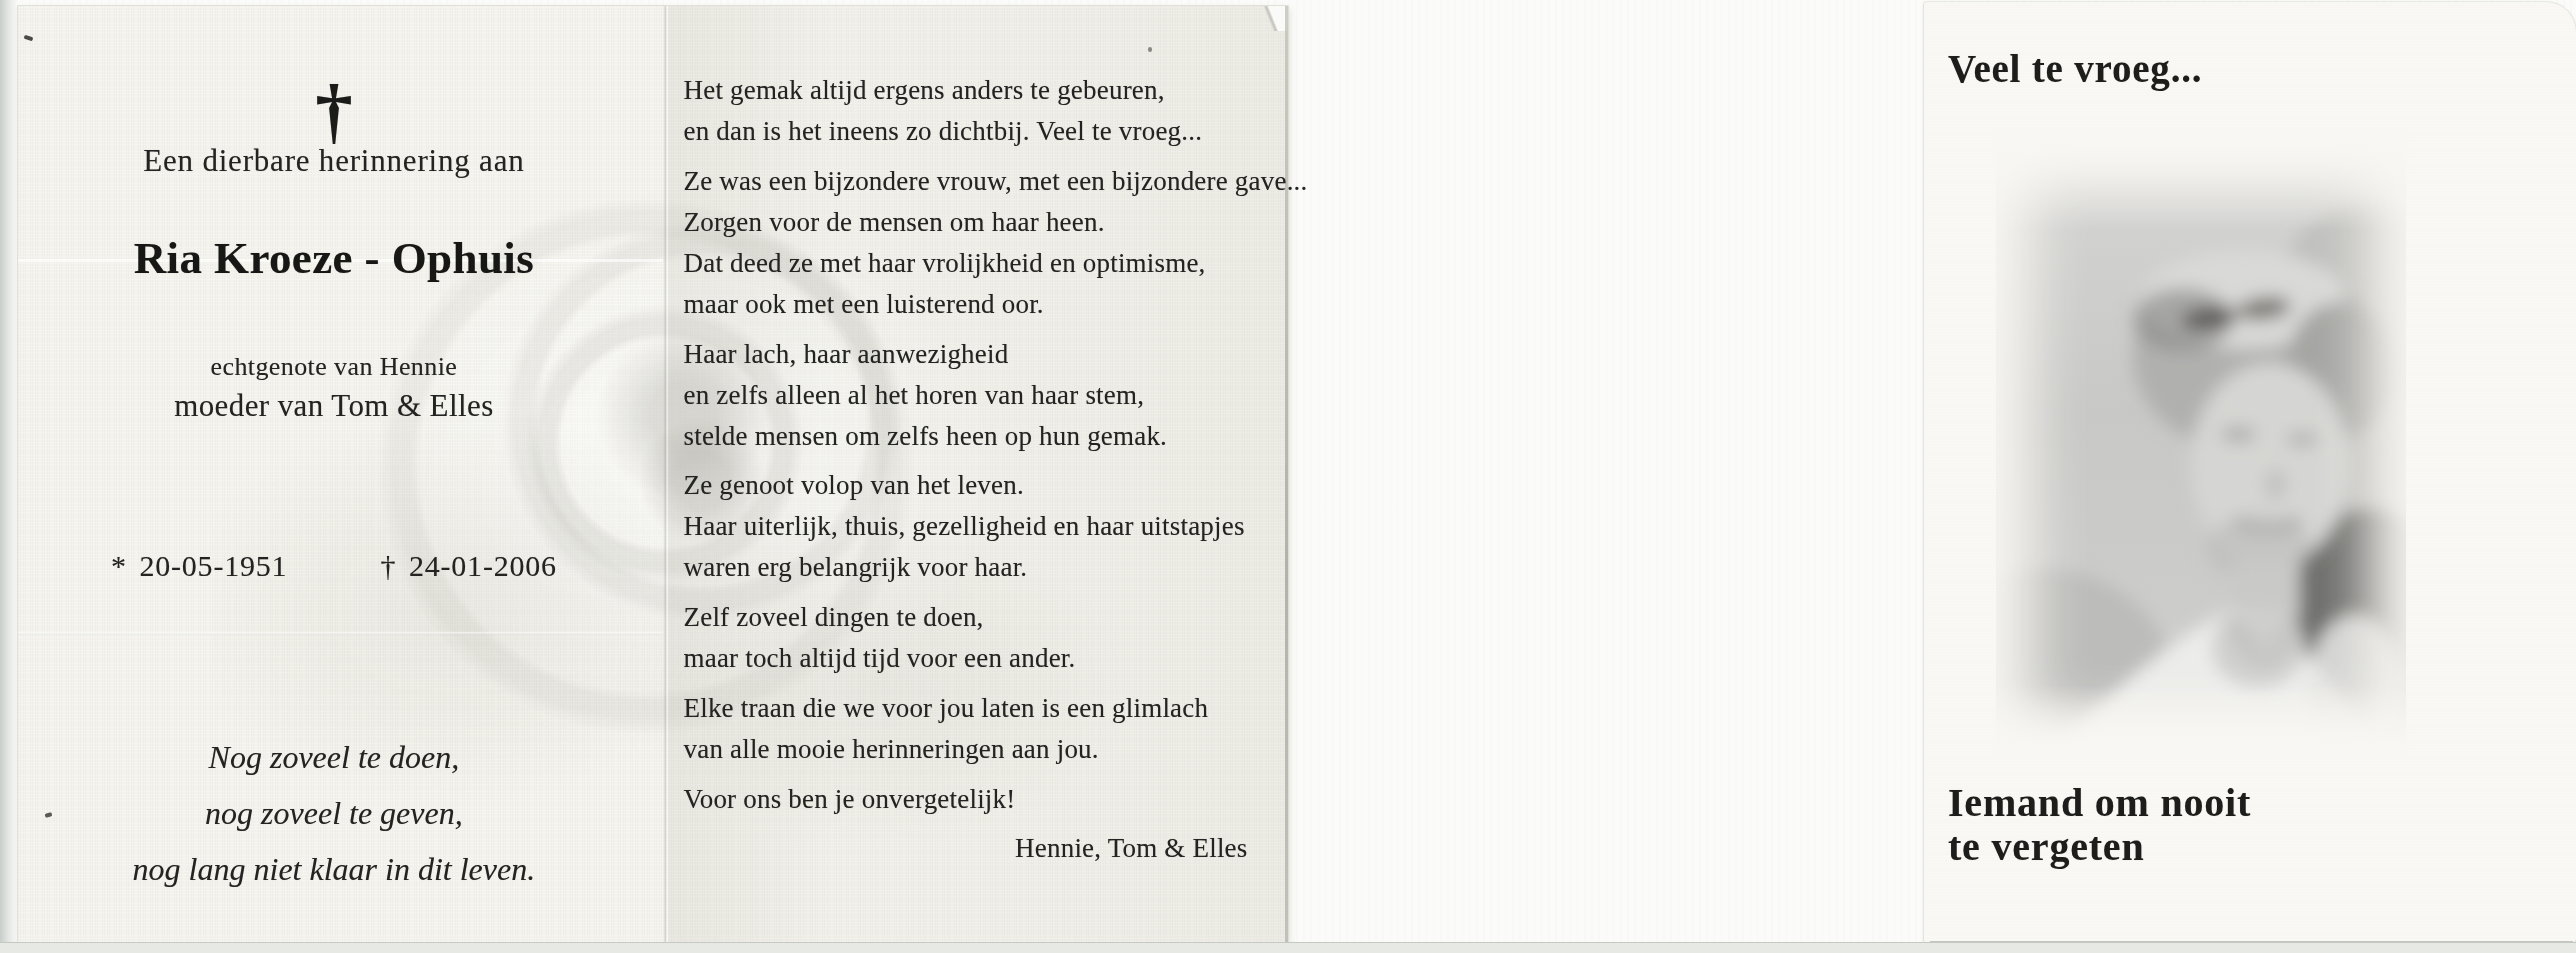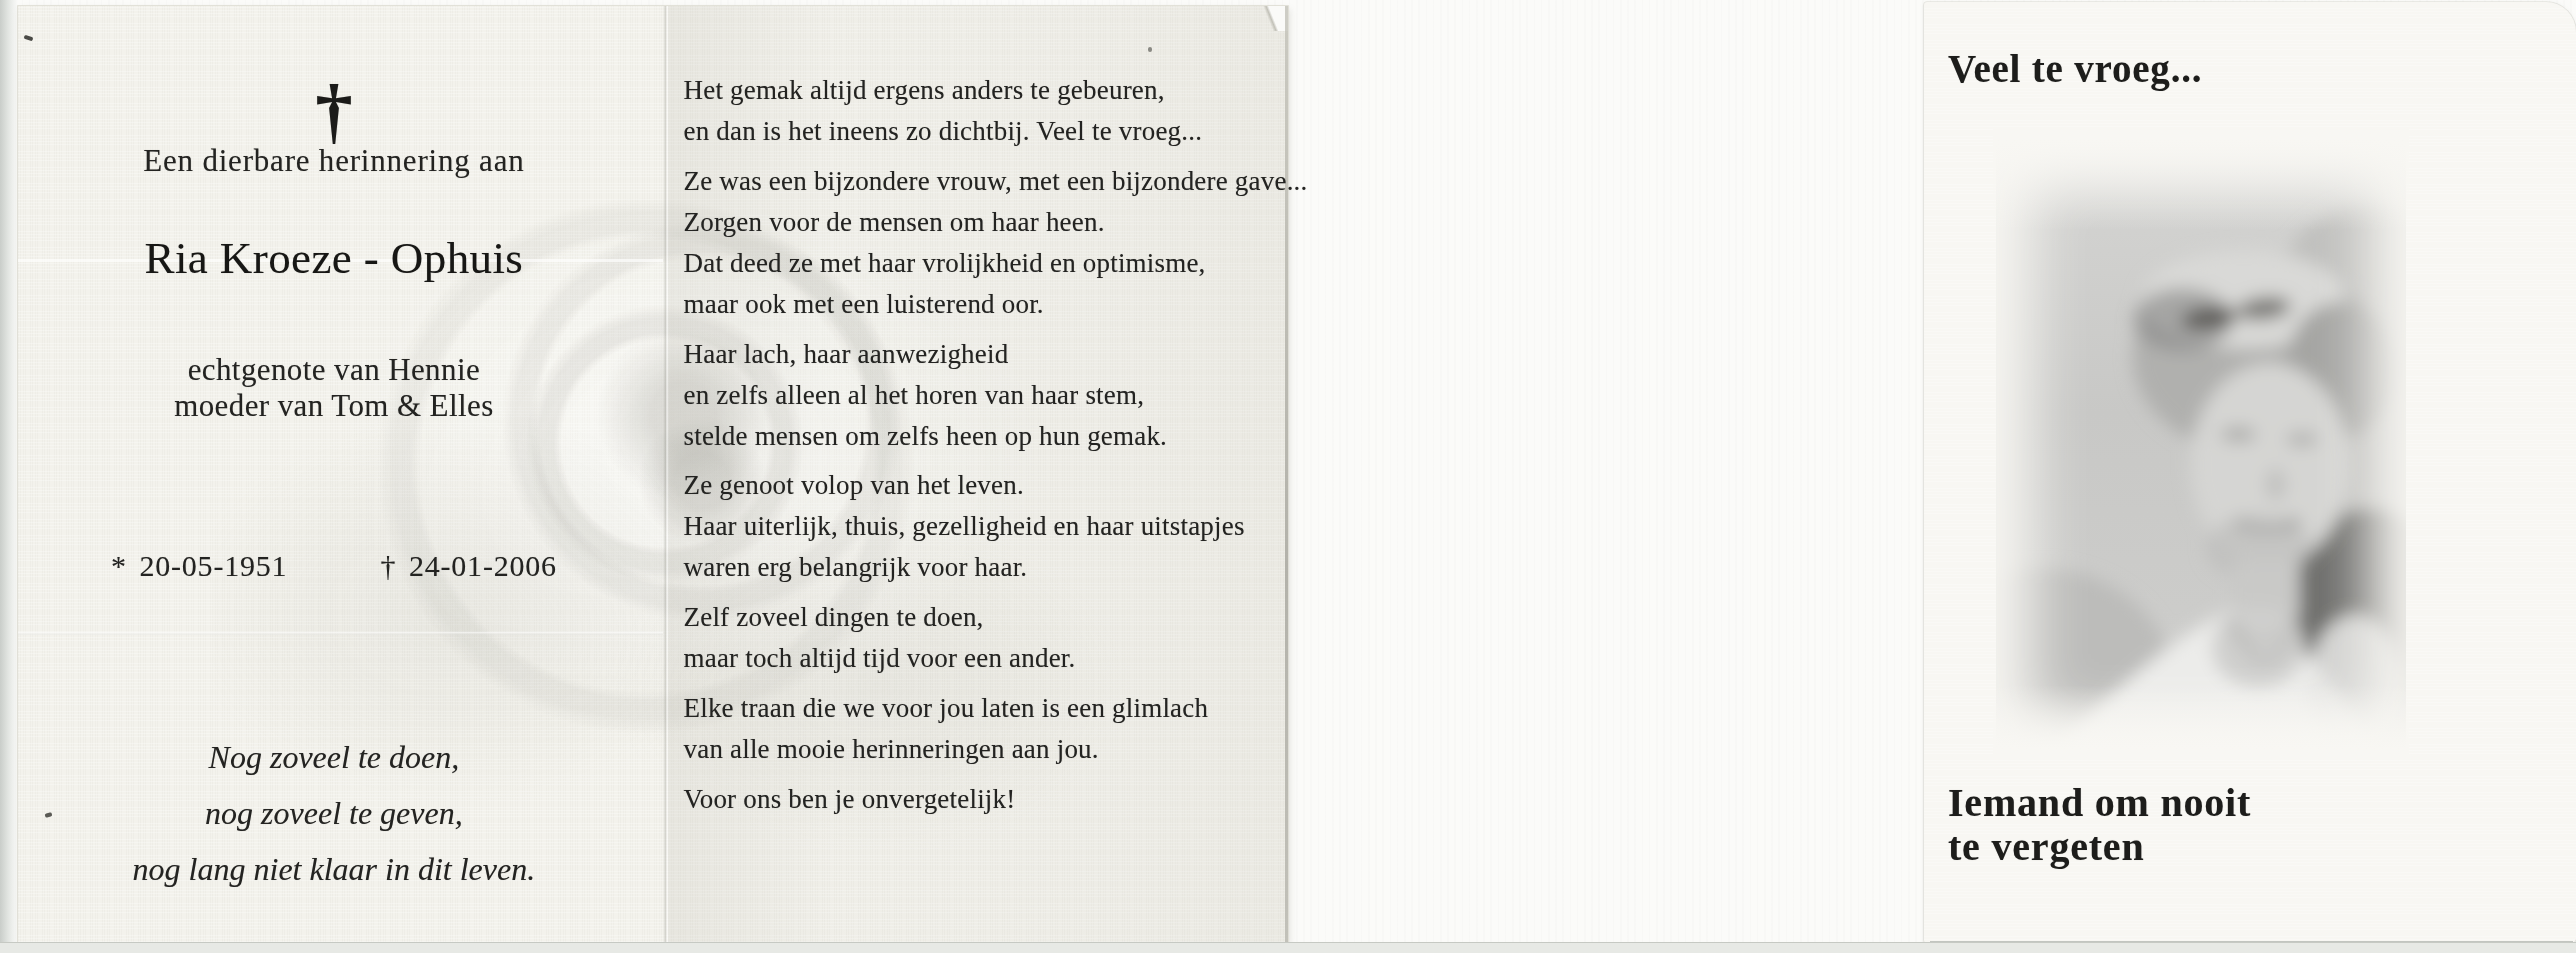--- a/index.html
+++ b/index.html
@@ -45,22 +45,22 @@
   .s1{left:6.4px;top:30px;width:8.7px;height:4px;transform:rotate(18deg);}
   .s2{left:27px;top:807px;width:7.2px;height:4px;transform:rotate(-14deg);background:#5a5a55;}
   .s3{left:1130px;top:41px;width:4.8px;height:4.8px;border-radius:50%;background:#8a8a84;}
 
   
   .panel-a{position:absolute;left:6.4px;top:0;width:620px;height:100%;}
   .panel-a > div{position:absolute;left:0;right:0;text-align:center;white-space:nowrap;}
   .txt{text-shadow:0 0 0.8px rgba(40,40,36,0.30);}
   .cross{top:67px;font-size:75px;line-height:1;font-weight:bold;color:#1b1b19;}
   .heading{top:137px;font-size:31px;letter-spacing:0.8px;}
-  .name{top:226px;font-size:45px;font-weight:normal;letter-spacing:0.4px;color:#171715;}
-  .rel1{top:346px;font-size:31px;letter-spacing:0.4px;}
+  .name{top:226px;font-size:45px;font-weight:bold;letter-spacing:0.4px;color:#171715;}
+  .rel1{top:346px;font-size:26px;letter-spacing:0.4px;}
   .rel2{top:382px;font-size:31px;letter-spacing:0.4px;}
   .dates{top:543px;font-size:30px;display:flex;justify-content:center;gap:93px;letter-spacing:0.8px;}
   .date-group{white-space:nowrap;}
   .dsym{margin-right:12.7px;}
   .poem{top:723px;font-size:32px;font-style:italic;line-height:56px;}
 
   
   .panel-b{position:absolute;left:666px;top:64px;width:588px;font-size:27px;line-height:41px;letter-spacing:0.2px;}
   .para{margin:0 0 8.7px 0;}
   .pline{white-space:nowrap;}
@@ -150,20 +150,21 @@
         <div class="pline">Zelf zoveel dingen te doen,</div>
         <div class="pline">maar toch altijd tijd voor een ander.</div>
       </div>
       <div class="para">
         <div class="pline">Elke traan die we voor jou laten is een glimlach</div>
         <div class="pline">van alle mooie herinneringen aan jou.</div>
       </div>
       <div class="para">
         <div class="pline">Voor ons ben je onvergetelijk!</div>
       </div>
+      <div class="signature">Hennie, Tom &amp; Elles</div>
     </div>
   </div>
 
   <div class="card-right">
     <div class="rc-title txt">Veel te vroeg...</div>
 
     <div class="photo">
       <svg viewBox="0 0 516 788" preserveAspectRatio="none">
         <defs>
           <linearGradient id="bgg" x1="0" y1="0" x2="0" y2="1">

